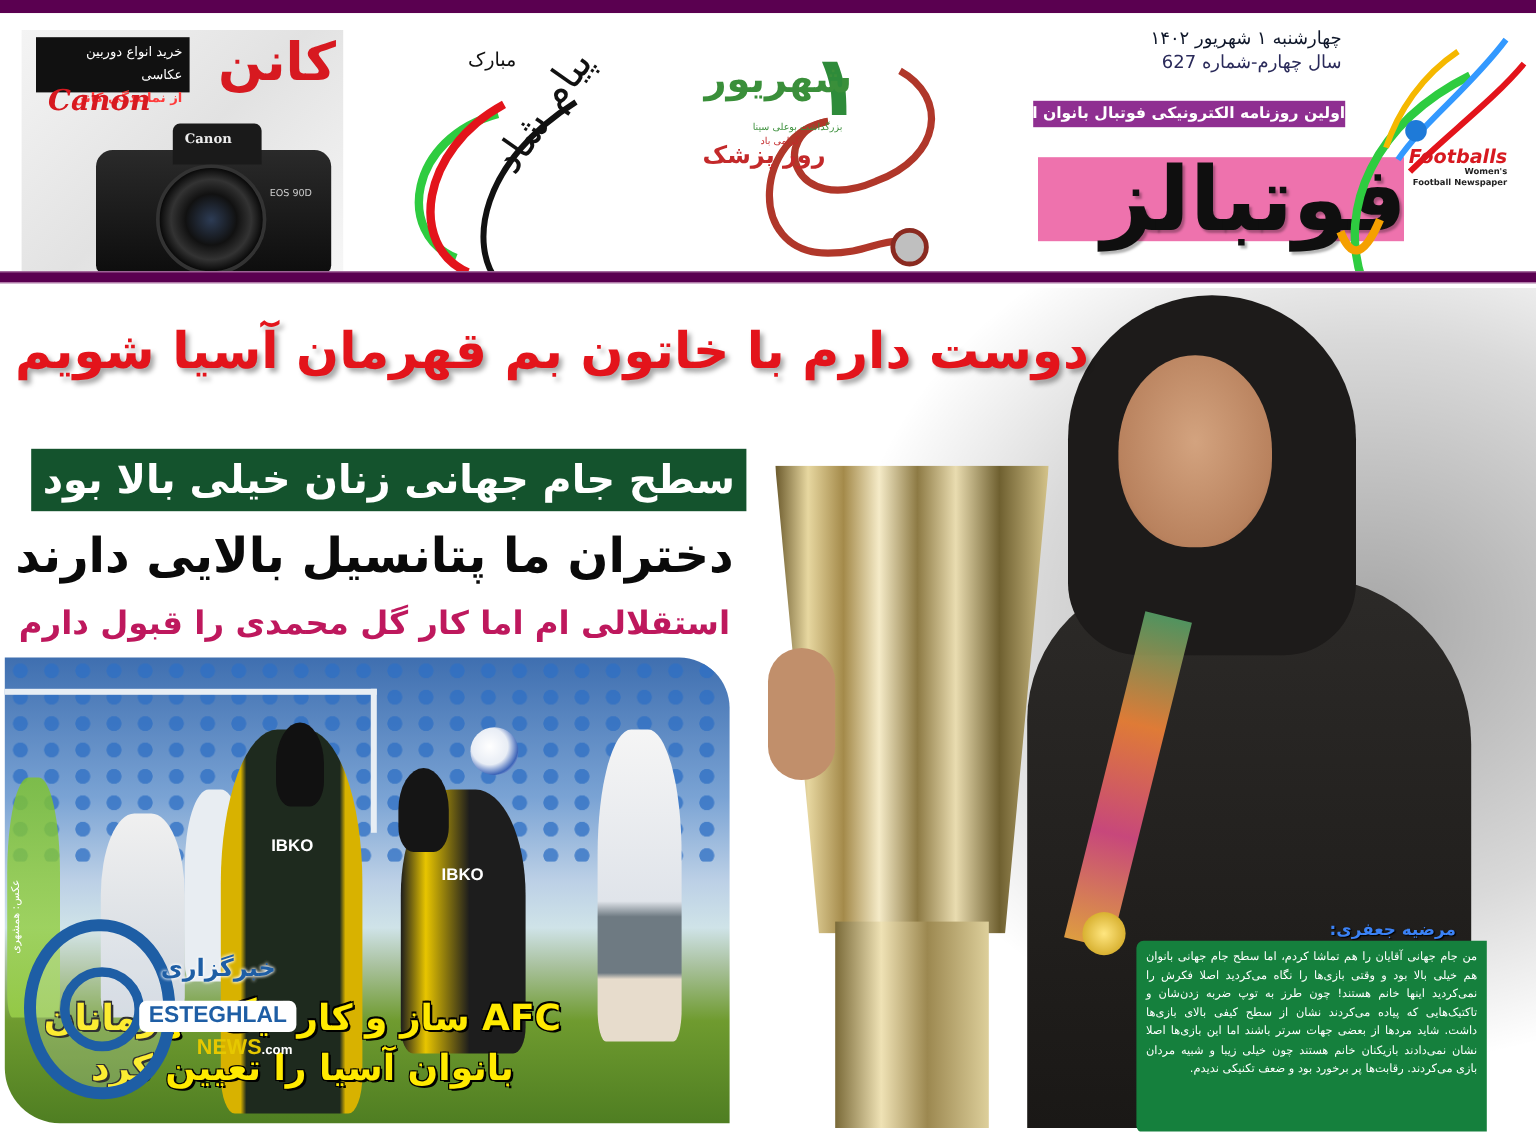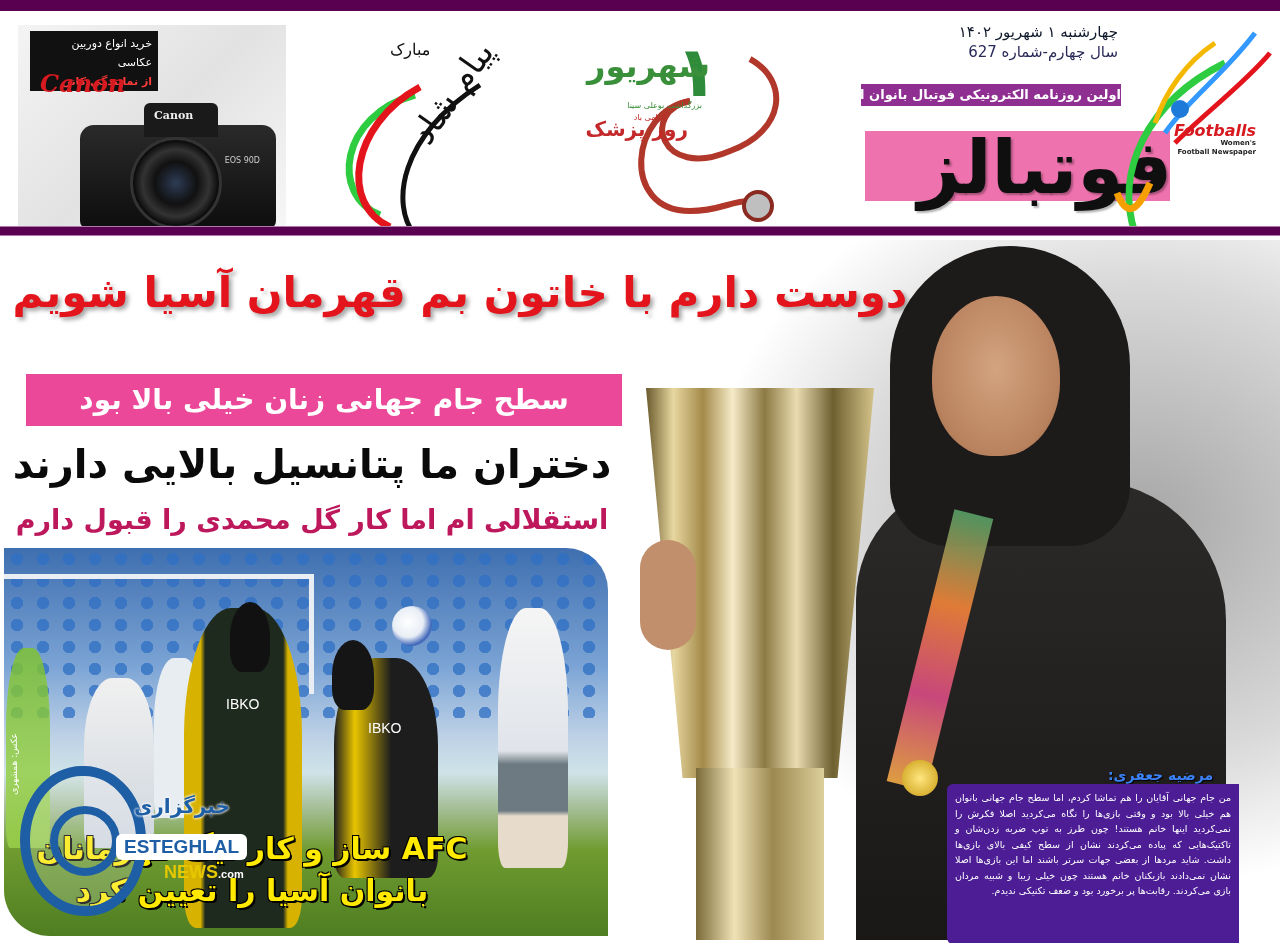--- a/index.html
+++ b/index.html
@@ -6,21 +6,21 @@
   html, body { width: 1280px; height: 943px; overflow: hidden; background: #ffffff; }
   body { font-family: "DejaVu Sans", sans-serif; position: relative; }
 
   .top-bar { position: absolute; left: 0; top: 0; width: 1280px; height: 11px; background: #5a0050; }
   .masthead { position: absolute; left: 0; top: 11px; width: 1280px; height: 215px; background: #fff; }
   .mid-bar { position: absolute; left: 0; top: 226px; width: 1280px; height: 10px; background: #5a0050; border-top: 1px solid #b07aa8; border-bottom: 1px solid #b07aa8; }
 
   
   .ad-canon { position: absolute; left: 18px; top: 14px; width: 268px; height: 210px; background: linear-gradient(135deg,#f4f4f4 0%,#e2e2e2 50%,#f7f7f7 100%); overflow: hidden; }
   .ad-canon .brand-fa { position: absolute; right: 6px; top: 2px; font-size: 44px; font-weight: bold; color: #d71920; font-family: "DejaVu Sans", sans-serif; direction: rtl; }
-  .ad-canon .tagline { position: absolute; left: 12px; top: 6px; width: 128px; height: 60px; background: #111; color: #fff; direction: rtl; text-align: right; padding: 3px 6px; font-size: 11px; line-height: 19px; }
+  .ad-canon .tagline { position: absolute; left: 12px; top: 6px; width: 128px; height: 46px; background: #111; color: #fff; direction: rtl; text-align: right; padding: 3px 6px; font-size: 11px; line-height: 19px; }
   .ad-canon .tagline .l2 { color: #ff3b3b; font-weight: bold; }
   .ad-canon .brand-en { position: absolute; left: 22px; top: 44px; font-family: "DejaVu Serif", serif; font-weight: bold; font-style: italic; font-size: 24px; color: #d71920; }
   .camera { position: absolute; left: 62px; top: 78px; width: 200px; height: 126px; }
   .cam-body { position: absolute; left: 0; top: 22px; width: 196px; height: 104px; background: linear-gradient(#2a2a2a,#0d0d0d); border-radius: 14px 14px 8px 8px; }
   .cam-prism { position: absolute; left: 64px; top: 0; width: 74px; height: 34px; background: #1a1a1a; border-radius: 6px 6px 0 0; }
   .cam-logo { position: absolute; left: 74px; top: 6px; color: #eee; font-family: "DejaVu Serif", serif; font-size: 11px; font-weight: bold; }
   .cam-lens { position: absolute; left: 50px; top: 34px; width: 92px; height: 92px; border-radius: 50%; background: radial-gradient(circle,#2d3c55 0%,#111 35%,#333 55%,#0b0b0b 70%,#222 100%); border: 3px solid #333; }
   .cam-model { position: absolute; right: 20px; top: 52px; color: #ccc; font-size: 8px; line-height: 11px; }
 
   
@@ -43,38 +43,38 @@
   .site-url { position: absolute; left: 8px; top: 38px; font-size: 18px; font-weight: bold; color: #c1272d; white-space: nowrap; letter-spacing: -0.2px; }
   .subtitle-bar { position: absolute; left: 6px; top: 61px; width: 260px; height: 22px; background: #8f2f91; color: #fff; font-size: 13px; font-weight: bold; direction: rtl; text-align: center; line-height: 22px; white-space: nowrap; }
   .pink-band { position: absolute; left: 10px; top: 108px; width: 305px; height: 70px; background: #ee72ad; }
   .logo-fa { position: absolute; left: 10px; top: 84px; width: 360px; text-align: center; font-size: 74px; font-weight: bold; color: #0f0f0f; direction: rtl; line-height: 120px; letter-spacing: -4px; text-shadow: 2px 2px 2px rgba(0,0,0,.3); }
   .logo-en { position: absolute; right: 24px; top: 98px; font-size: 16px; font-weight: bold; font-style: italic; color: #d71920; }
   .logo-en-sub { position: absolute; right: 24px; top: 116px; font-size: 7px; font-weight: bold; color: #222; text-align: right; line-height: 9px; }
   .logo-block svg { position: absolute; left: 250px; top: 0; }
 
   
   .headline-main { position: absolute; left: 10px; top: 268px; width: 900px; text-align: center; direction: rtl; font-size: 42px; font-weight: bold; color: #e3141b; text-shadow: 3px 3px 4px rgba(0,0,0,.35); white-space: nowrap; }
-  .headline-red-box { position: absolute; left: 26px; top: 374px; width: 596px; height: 52px; background: #ec4899; color: #fff; direction: rtl; text-align: center; font-size: 28px; font-weight: bold; line-height: 52px; white-space: nowrap; }
+  .headline-red-box { position: absolute; left: 26px; top: 374px; width: 596px; height: 52px; background: #14532d; color: #fff; direction: rtl; text-align: center; font-size: 33px; font-weight: bold; line-height: 52px; white-space: nowrap; }
   .headline-black { position: absolute; left: 6px; top: 432px; width: 612px; text-align: center; direction: rtl; font-size: 40px; font-weight: bold; color: #0a0a0a; white-space: nowrap; line-height: 64px; }
   .headline-sub { position: absolute; left: 6px; top: 498px; width: 612px; text-align: center; direction: rtl; font-size: 27px; font-weight: bold; color: #be185d; white-space: nowrap; line-height: 44px; }
 
   
   .match-photo { position: absolute; left: 4px; top: 548px; width: 604px; height: 388px; border-radius: 0 42px 0 46px; overflow: hidden; background: linear-gradient(#3f6fb0 0%,#7aa3d4 30%,#bcd0e6 48%,#cfe3e8 58%,#aac2a0 66%,#6f9b2f 78%,#4f7e22 100%); }
   .seats { position: absolute; left: 0; top: 0; width: 100%; height: 170px; background-image: radial-gradient(circle at 50% 50%, #2e6fc4 35%, transparent 38%); background-size: 26px 22px; opacity: .75; }
   .goal { position: absolute; left: 0; top: 26px; width: 310px; height: 120px; border-top: 5px solid #e8eef4; border-right: 5px solid #e8eef4; }
   .player { position: absolute; border-radius: 40% 40% 10% 10%; }
   .p-keeper { left: 2px; top: 100px; width: 44px; height: 200px; background: linear-gradient(#7fc42a,#9cd34a); opacity: .8; }
   .p-white1 { left: 80px; top: 130px; width: 70px; height: 170px; background: linear-gradient(#f0f0f0,#cfd6de); }
   .p-white2 { left: 150px; top: 110px; width: 50px; height: 160px; background: #e8edf2; }
   .p-yellow1 { left: 180px; top: 60px; width: 118px; height: 320px; background: linear-gradient(90deg,#d8b200 0%,#d8b200 14%,#1e2a1e 18%,#1e2a1e 84%,#d8b200 88%); }
   .p-head1 { left: 226px; top: 54px; width: 40px; height: 70px; background: #111; border-radius: 50% 50% 30% 30%; }
   .p-yellow2 { left: 330px; top: 110px; width: 104px; height: 220px; background: linear-gradient(90deg,#1d1d1d 0%,#e8c500 20%,#1d1d1d 55%,#1d1d1d 100%); }
   .p-head2 { left: 328px; top: 92px; width: 42px; height: 70px; background: #151515; border-radius: 50% 50% 30% 30%; }
   .p-white3 { left: 494px; top: 60px; width: 70px; height: 260px; background: linear-gradient(#f5f5f5 0%,#e0e4ea 55%,#6e7a82 60%,#6e7a82 78%,#e7dccc 80%); }
-  .ibko { position: absolute; color: #fff; font-weight: normal; font-size: 14px; font-family: "Liberation Sans", sans-serif; }
+  .ibko { position: absolute; color: #fff; font-weight: bold; font-size: 14px; font-family: "Liberation Sans", sans-serif; }
   .ball { position: absolute; left: 388px; top: 58px; width: 40px; height: 40px; border-radius: 50%; background: radial-gradient(circle at 40% 40%,#fff 0%,#e8edf5 45%,#3c64b8 70%,#fff 90%); }
   .credit { position: absolute; left: 5px; top: 185px; writing-mode: vertical-rl; transform: rotate(180deg); font-size: 9px; color: #fff; direction: rtl; }
   .news-logo { position: absolute; left: 16px; top: 218px; width: 126px; height: 150px; border-radius: 50% 50% 48% 52%; border: 10px solid #1e5ea5; background: rgba(240,246,252,.2); }
   .news-logo .inner { position: absolute; left: 20px; top: 30px; width: 70px; height: 70px; border-radius: 50%; border: 8px solid #1e5ea5; }
   .news-fa { position: absolute; left: 130px; top: 246px; font-size: 20px; font-weight: bold; color: #1e5ea5; direction: rtl; text-shadow: 0 0 3px #fff, 0 0 3px #fff; }
   .news-badge { position: absolute; left: 112px; top: 286px; background: #fff; color: #1e5ea5; font-size: 19px; font-weight: bold; padding: 2px 8px; border-radius: 6px; font-family: "Liberation Sans", sans-serif; }
   .news-sub { position: absolute; left: 128px; top: 314px; color: #e6c800; font-size: 18px; font-weight: bold; font-family: "Liberation Sans", sans-serif; margin-left: 32px; }
   .news-sub span { color: #fff; font-size: 11px; }
   .photo-caption { position: absolute; left: 28px; top: 280px; width: 440px; direction: rtl; text-align: center; color: #ffea00; font-weight: bold; font-size: 30px; line-height: 42px; text-shadow: 2px 2px 0 #000, -1px -1px 0 #000, 1px -1px 0 #000, -1px 1px 0 #000; }
 
@@ -84,34 +84,35 @@
   .coach-hijab { position: absolute; left: 250px; top: 6px; width: 240px; height: 300px; background: #1d1b1a; border-radius: 120px 120px 60px 60px; }
   .coach-face { position: absolute; left: 292px; top: 56px; width: 128px; height: 160px; background: radial-gradient(ellipse at 50% 45%,#d3a37f 0%,#b9825e 70%,#8c5c40 100%); border-radius: 50% 50% 46% 46%; }
   .coach-hand { position: absolute; left: 0; top: 300px; width: 56px; height: 110px; background: #c18f6b; border-radius: 30px; }
   .trophy { position: absolute; left: 6px; top: 148px; width: 228px; height: 552px; }
   .trophy .cup { position: absolute; left: 0; top: 0; width: 228px; height: 390px; background: linear-gradient(90deg,#6b5a2c 0%,#e7d7a0 12%,#a48a4a 25%,#f5ebc8 38%,#8d7a44 52%,#e9dcb0 66%,#6f6030 82%,#d4c38a 100%); clip-path: polygon(0 0,100% 0,84% 100%,16% 100%); }
   .trophy .stem { position: absolute; left: 50px; top: 380px; width: 128px; height: 172px; background: linear-gradient(90deg,#7a6a38 0%,#efe2b5 30%,#9c8850 60%,#ddcf9b 100%); }
   .medal-ribbon { position: absolute; left: 280px; top: 270px; width: 40px; height: 280px; background: linear-gradient(#5aa86b,#ff8a3a,#e44e8b,#ffb347); transform: rotate(14deg); opacity: .85; }
   .medal { position: absolute; left: 262px; top: 520px; width: 36px; height: 36px; border-radius: 50%; background: radial-gradient(#ffe680,#c89b10); }
 
   .quote-name { position: absolute; left: 1108px; top: 767px; color: #3b82f6; font-size: 14px; font-weight: bold; direction: rtl; text-shadow: 1px 1px 1px #000; }
-  .quote-box { position: absolute; left: 947px; top: 784px; width: 292px; height: 160px; background: #4c1d95; border-radius: 6px 0 0 6px; color: #fff; direction: rtl; text-align: justify; font-size: 9.5px; line-height: 15.5px; padding: 6px 8px; overflow: hidden; }
+  .quote-box { position: absolute; left: 947px; top: 784px; width: 292px; height: 160px; background: #15803d; border-radius: 6px 0 0 6px; color: #fff; direction: rtl; text-align: justify; font-size: 9.5px; line-height: 15.5px; padding: 6px 8px; overflow: hidden; }
 </style>
 </head>
 <body>
 
 <div class="top-bar"></div>
 
 <div class="masthead">
 
   <div class="ad-canon">
     <div class="tagline">
       <div>خرید انواع دوربین عکاسی</div>
       <div class="l2">از نمایندگی کانن</div>
     </div>
+    <div class="brand-fa">کانن</div>
     <div class="brand-en">Canon</div>
     <div class="camera">
       <div class="cam-body"></div>
       <div class="cam-prism"></div>
       <div class="cam-logo">Canon</div>
       <div class="cam-lens"></div>
       <div class="cam-model">EOS 90D</div>
     </div>
   </div>
 

